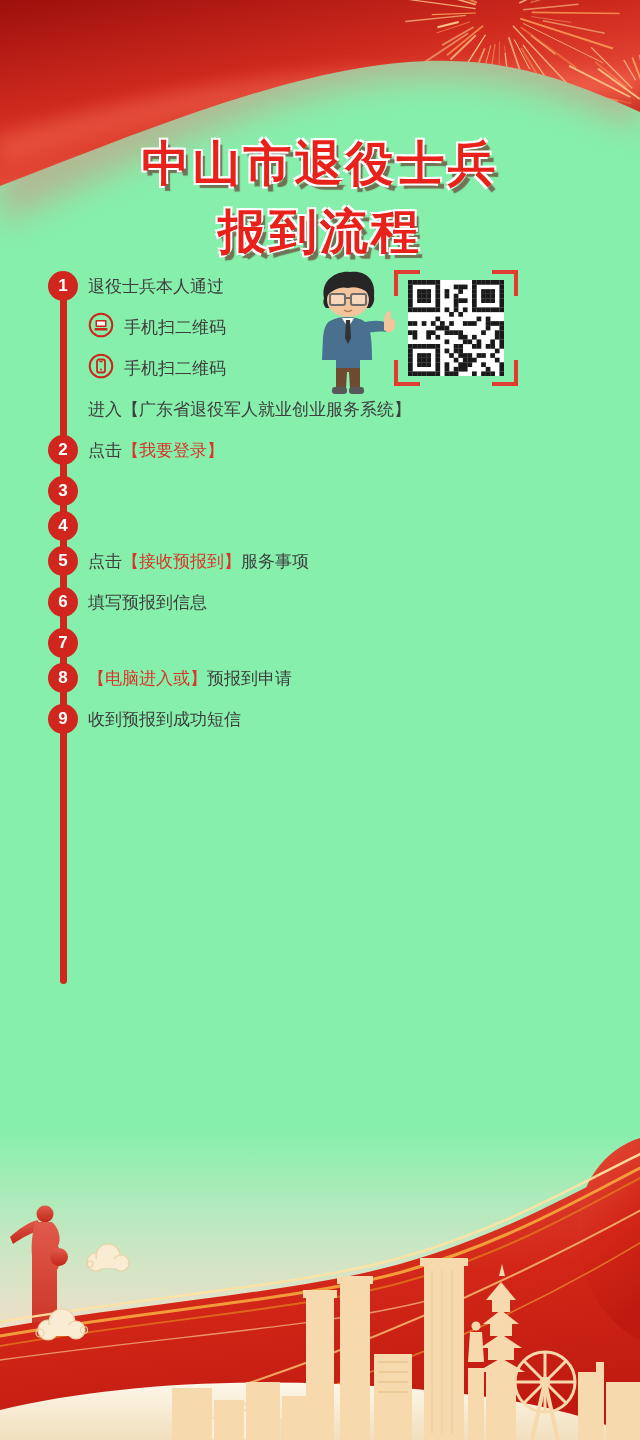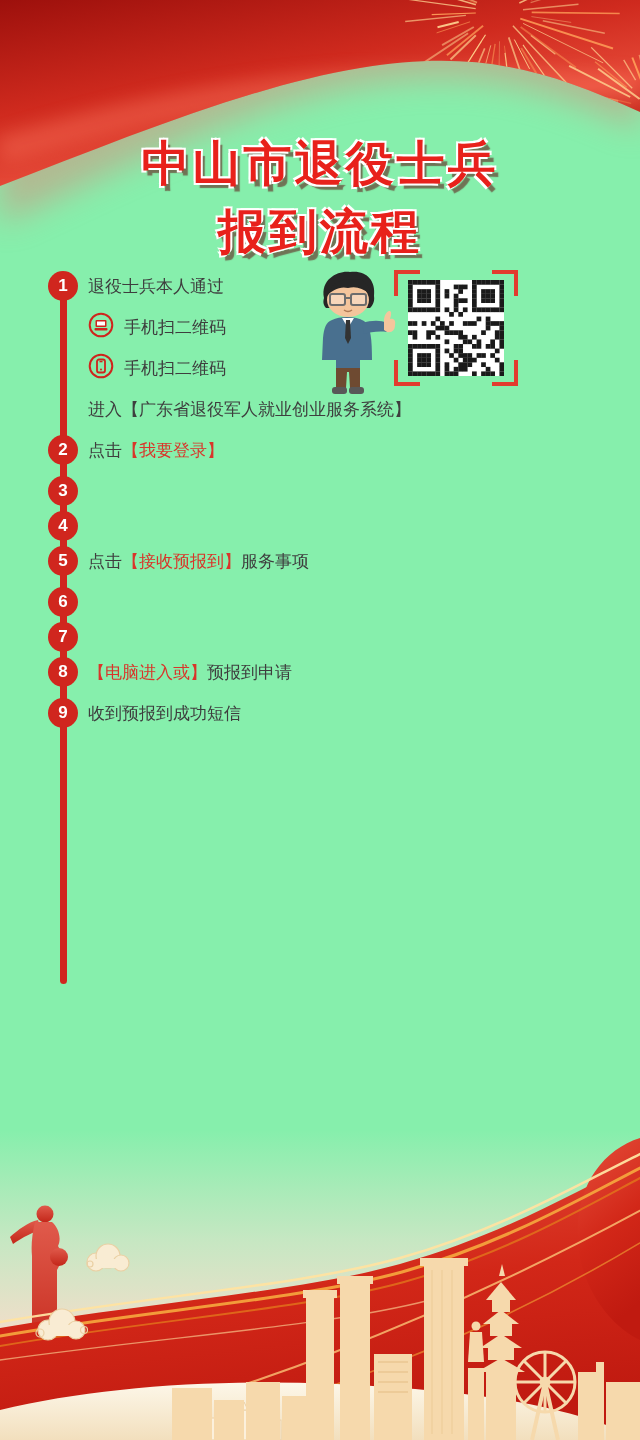--- a/index.html
+++ b/index.html
@@ -458,20 +458,21 @@
       <div class="badge-col">
           <div class="badge">5</div>
         </div>
       <div class="step-text"><span>点击</span><span class="red">【接收预报到】</span><span>服务事项</span></div>
     </div>
 
     <div class="step">
       <div class="badge-col">
           <div class="badge">6</div>
         </div>
+      <div class="step-text">填写预报到信息</div>
     </div>
 
     <div class="step">
       <div class="badge-col">
           <div class="badge">7</div>
         </div>
     </div>
 
     <div class="step">
       <div class="badge-col">

